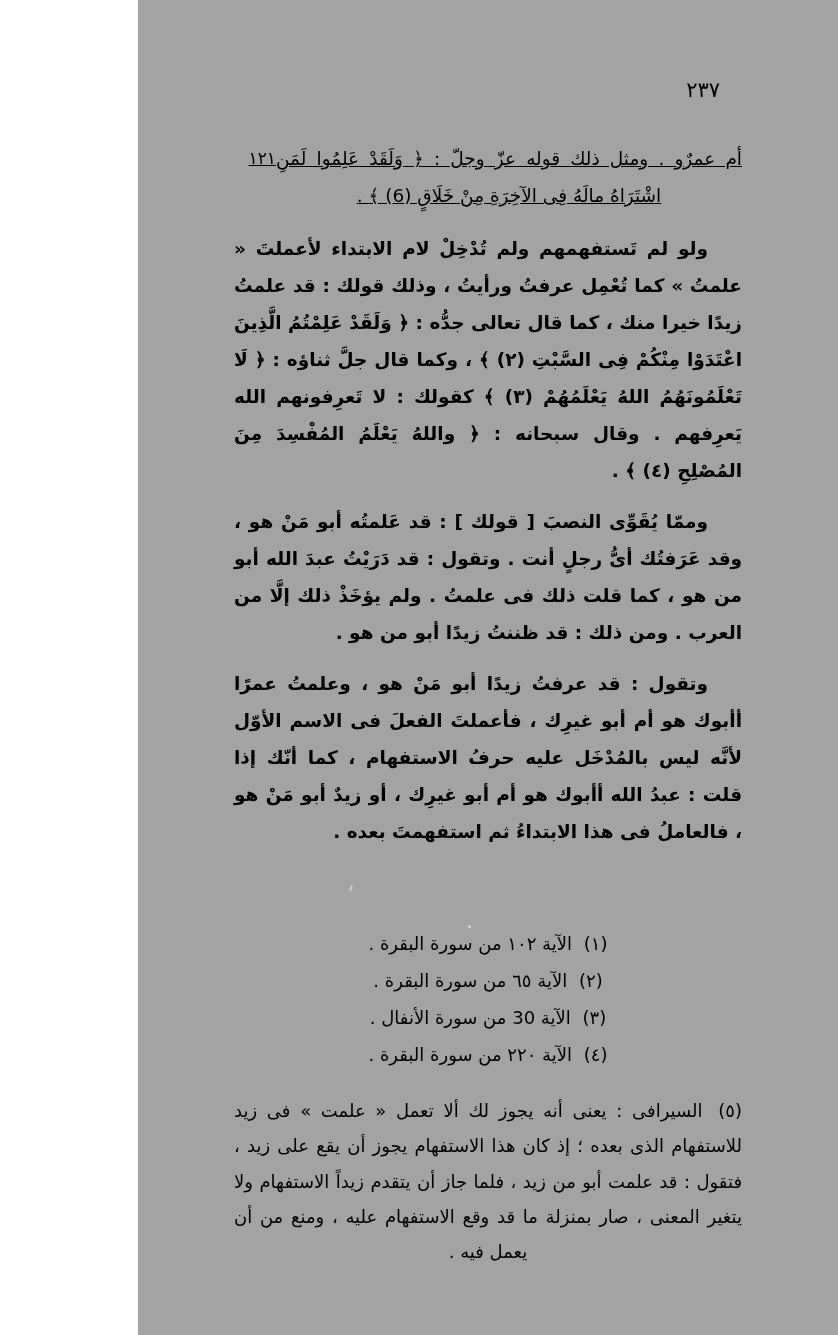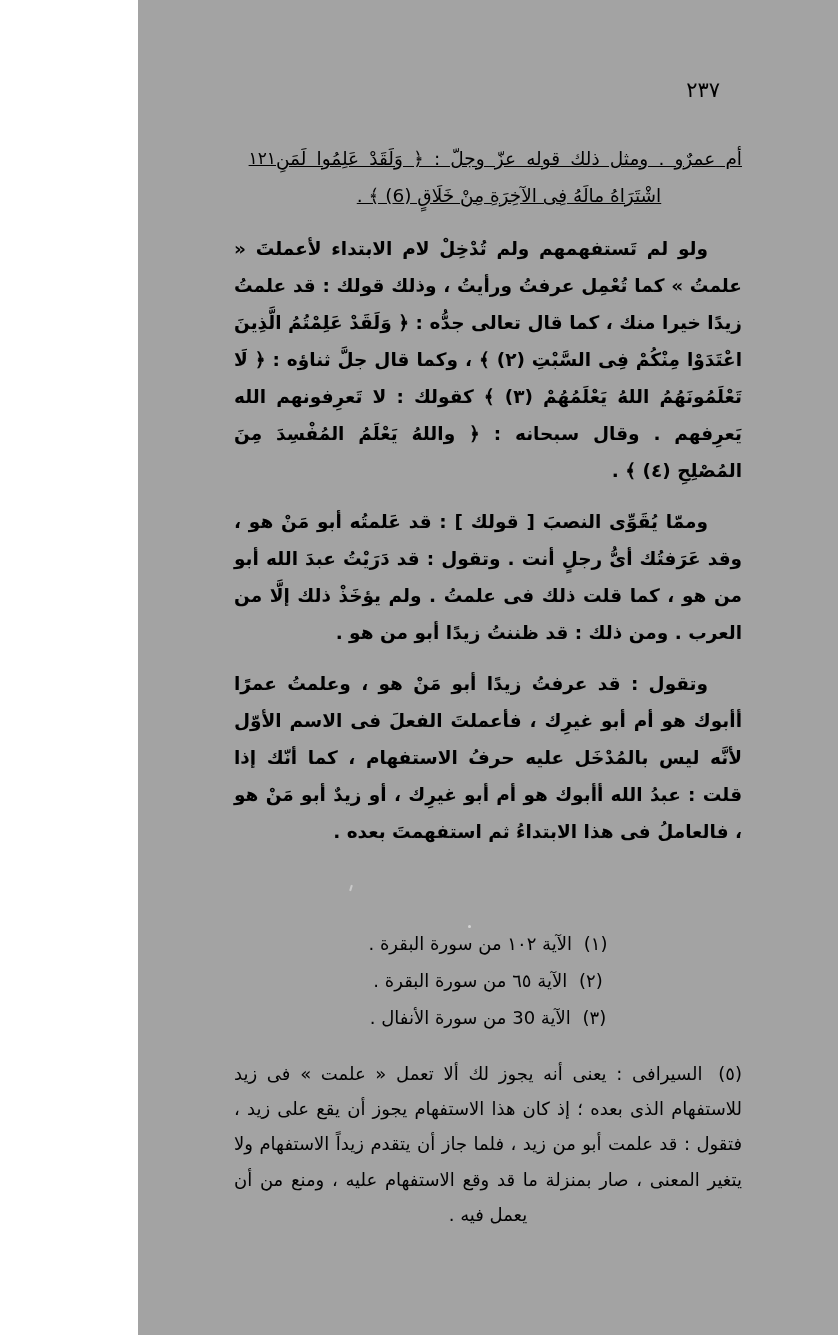--- a/index.html
+++ b/index.html
@@ -168,20 +168,24 @@
     <div class="fn-item">
       <span class="fn-marker">(٢)</span>
       <span>الآية ٦٥ من سورة البقرة .</span>
     </div>
 
     <div class="fn-item">
       <span class="fn-marker">(٣)</span>
       <span>الآية 30 من سورة الأنفال .</span>
     </div>
 
+    <div class="fn-item">
+      <span class="fn-marker">(٤)</span>
+      <span>الآية ٢٢٠ من سورة البقرة .</span>
+    </div>
 
     <div class="fn-item long">
       <span class="fn-marker">(٥)</span>
       <span>السيرافى : يعنى أنه يجوز لك ألا تعمل « علمت » فى زيد للاستفهام الذى بعده ؛ إذ كان هذا الاستفهام يجوز أن يقع على زيد ، فتقول : قد علمت أبو من زيد ، فلما جاز أن يتقدم زيداً الاستفهام ولا يتغير المعنى ، صار بمنزلة ما قد وقع الاستفهام عليه ، ومنع من أن يعمل فيه .</span>
     </div>
   </div>
 
   <div class="edge-line"></div>
 </div>
 

